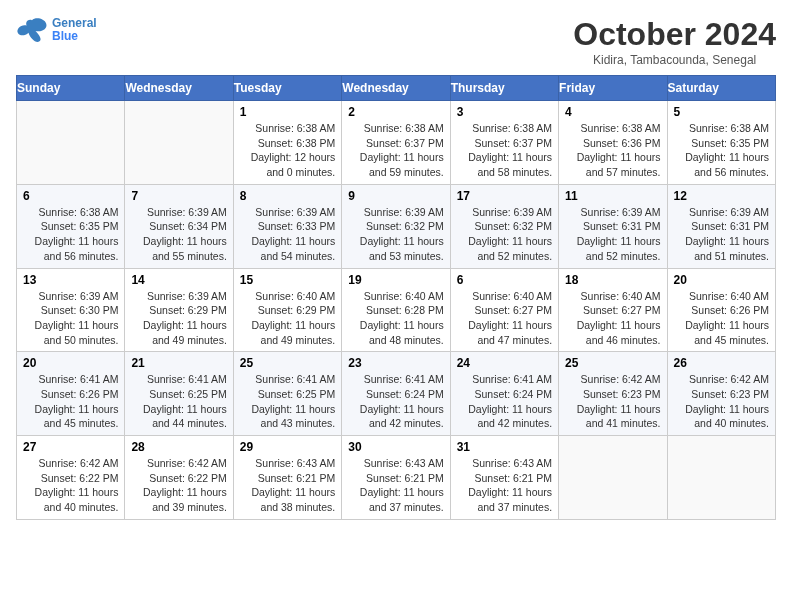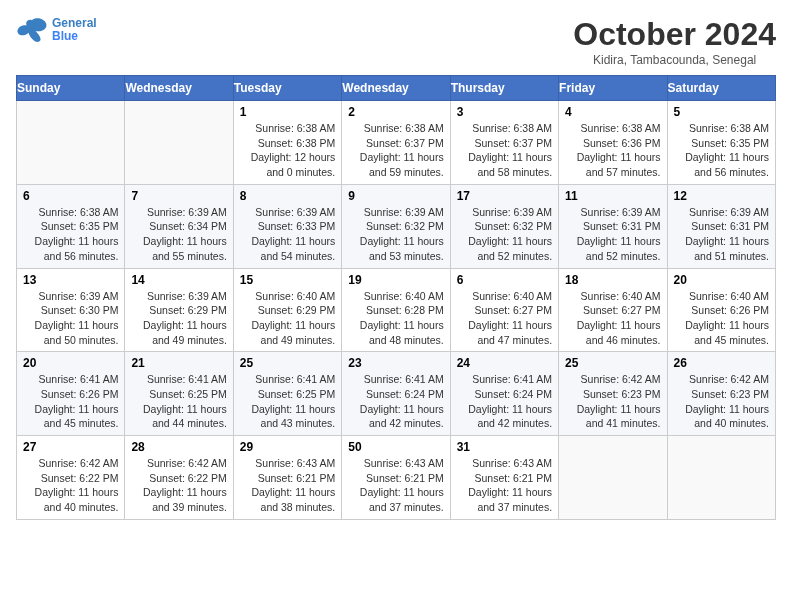--- a/index.html
+++ b/index.html
@@ -294,21 +294,21 @@
 Sunset: 6:22 PM
 Daylight: 11 hours and 39 minutes.</div>
         </td>
         <td>
           <span class="day-num">29</span>
           <div class="day-info" style="white-space: pre-line;">Sunrise: 6:43 AM
 Sunset: 6:21 PM
 Daylight: 11 hours and 38 minutes.</div>
         </td>
         <td>
-          <span class="day-num">50</span>
+          <span class="day-num">30</span>
           <div class="day-info" style="white-space: pre-line;">Sunrise: 6:43 AM
 Sunset: 6:21 PM
 Daylight: 11 hours and 37 minutes.</div>
         </td>
         <td>
           <span class="day-num">31</span>
           <div class="day-info" style="white-space: pre-line;">Sunrise: 6:43 AM
 Sunset: 6:21 PM
 Daylight: 11 hours and 37 minutes.</div>
         </td>

